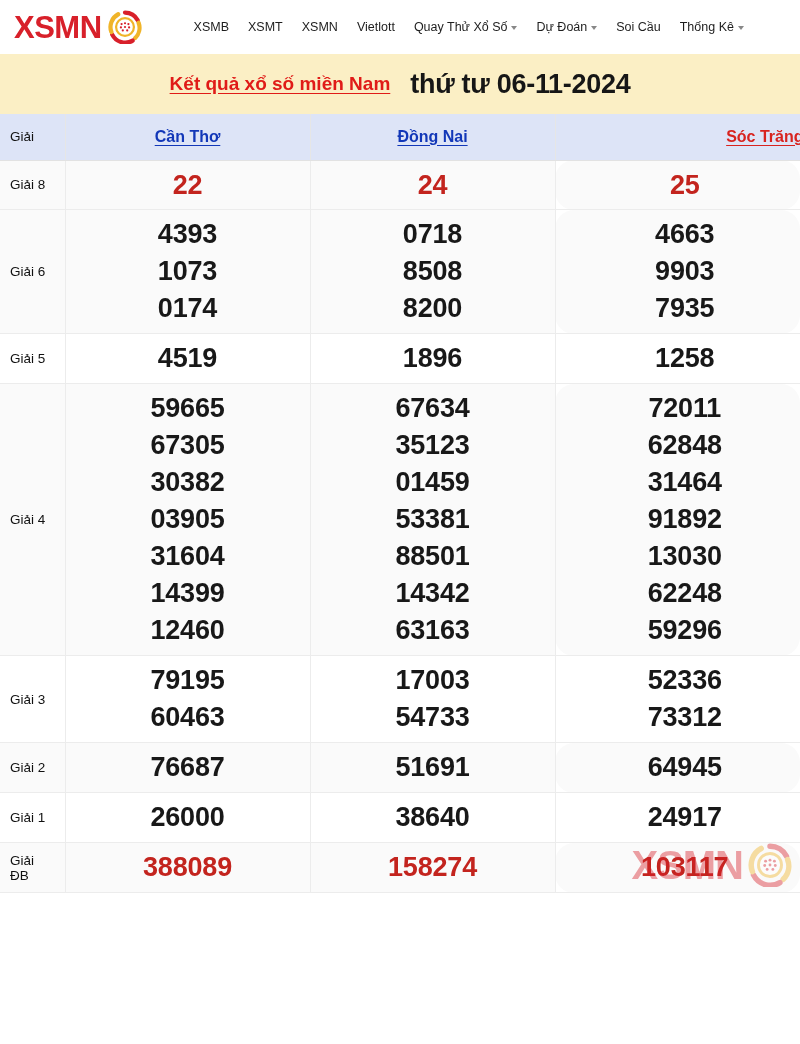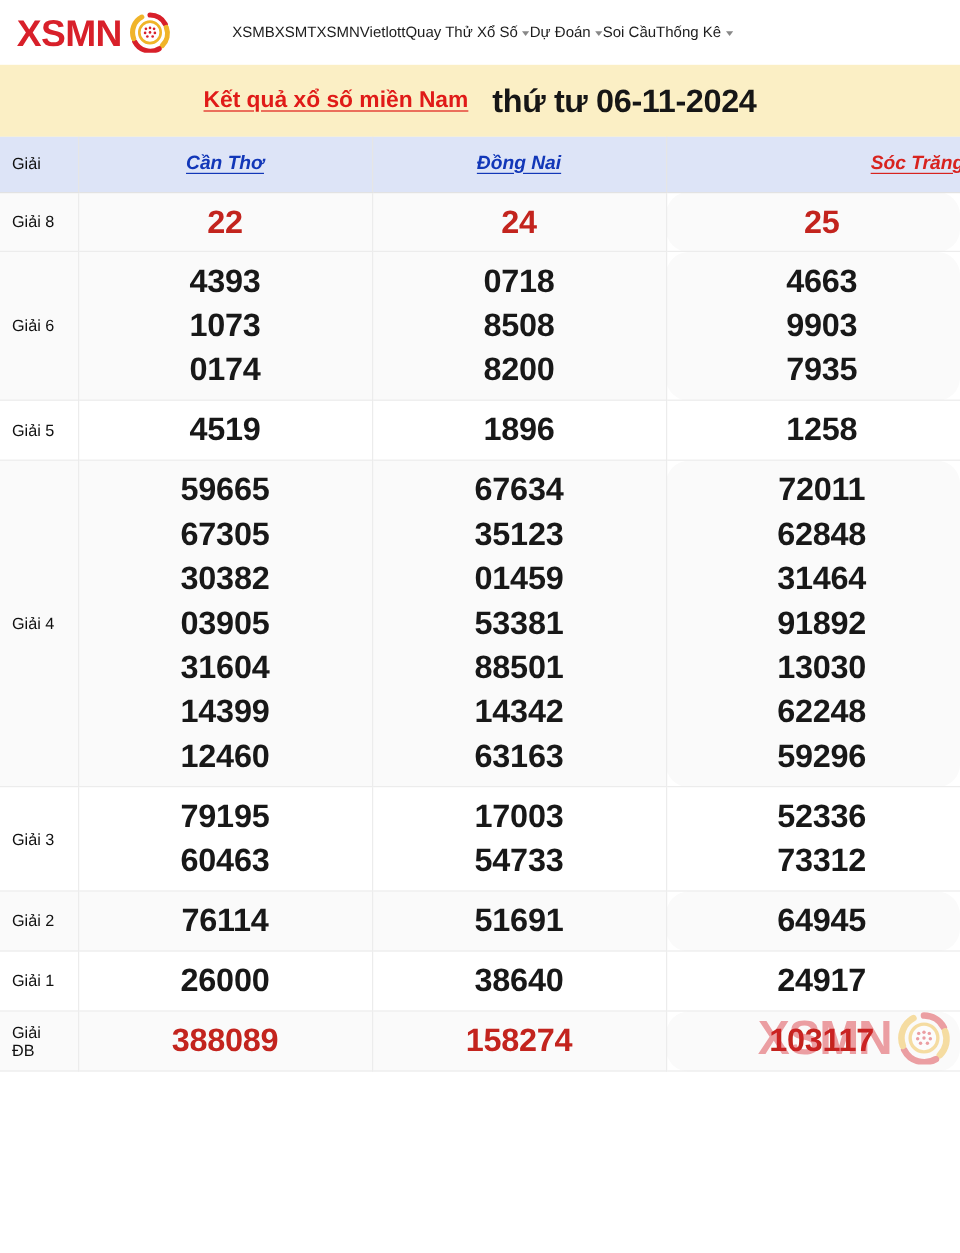--- a/index.html
+++ b/index.html
@@ -40,20 +40,21 @@
   }
   .brand-ball {
     position: relative;
     width: 34px;
     height: 34px;
     flex: 0 0 34px;
   }
   .nav-menu {
     display: flex;
     align-items: center;
+    gap: 19px;
     font-size: 12.5px;
     color: #1d1d1d;
   }
   .nav-item {
     display: flex;
     align-items: center;
     gap: 4px;
     white-space: nowrap;
     cursor: pointer;
   }
@@ -124,21 +125,20 @@
     text-align: center;
   }
   .prov-link {
     font-size: 16px;
     font-weight: bold;
     color: #1237B8;
     text-decoration: underline;
     text-underline-offset: 3px;
     cursor: pointer;
     white-space: nowrap;
-    font-style: italic;
   }
   .prov-link.highlight { color: #D8231F; }
   th.prov-head.last { text-align: right; padding-right: 0; }
   th.prov-head.last .prov-link { margin-right: -4px; }
 
   table.results tbody td {
     border-bottom: 1px solid #ececec;
     border-right: 1px solid #ececec;
     padding: 6px 10px;
     box-sizing: border-box;
@@ -362,21 +362,21 @@
             <span class="num">54733</span>
           </td>
           <td class="nums last">
             <span class="num">52336</span>
             <span class="num">73312</span>
           </td>
         </tr>
         <tr class="row-alt">
           <td class="prize-label">Giải 2</td>
           <td class="nums">
-            <span class="num">76114</span>
+            <span class="num">76687</span>
           </td>
           <td class="nums">
             <span class="num">51691</span>
           </td>
           <td class="nums last">
             <span class="num">64945</span>
           </td>
         </tr>
         <tr class="row-plain">
           <td class="prize-label">Giải 1</td>

